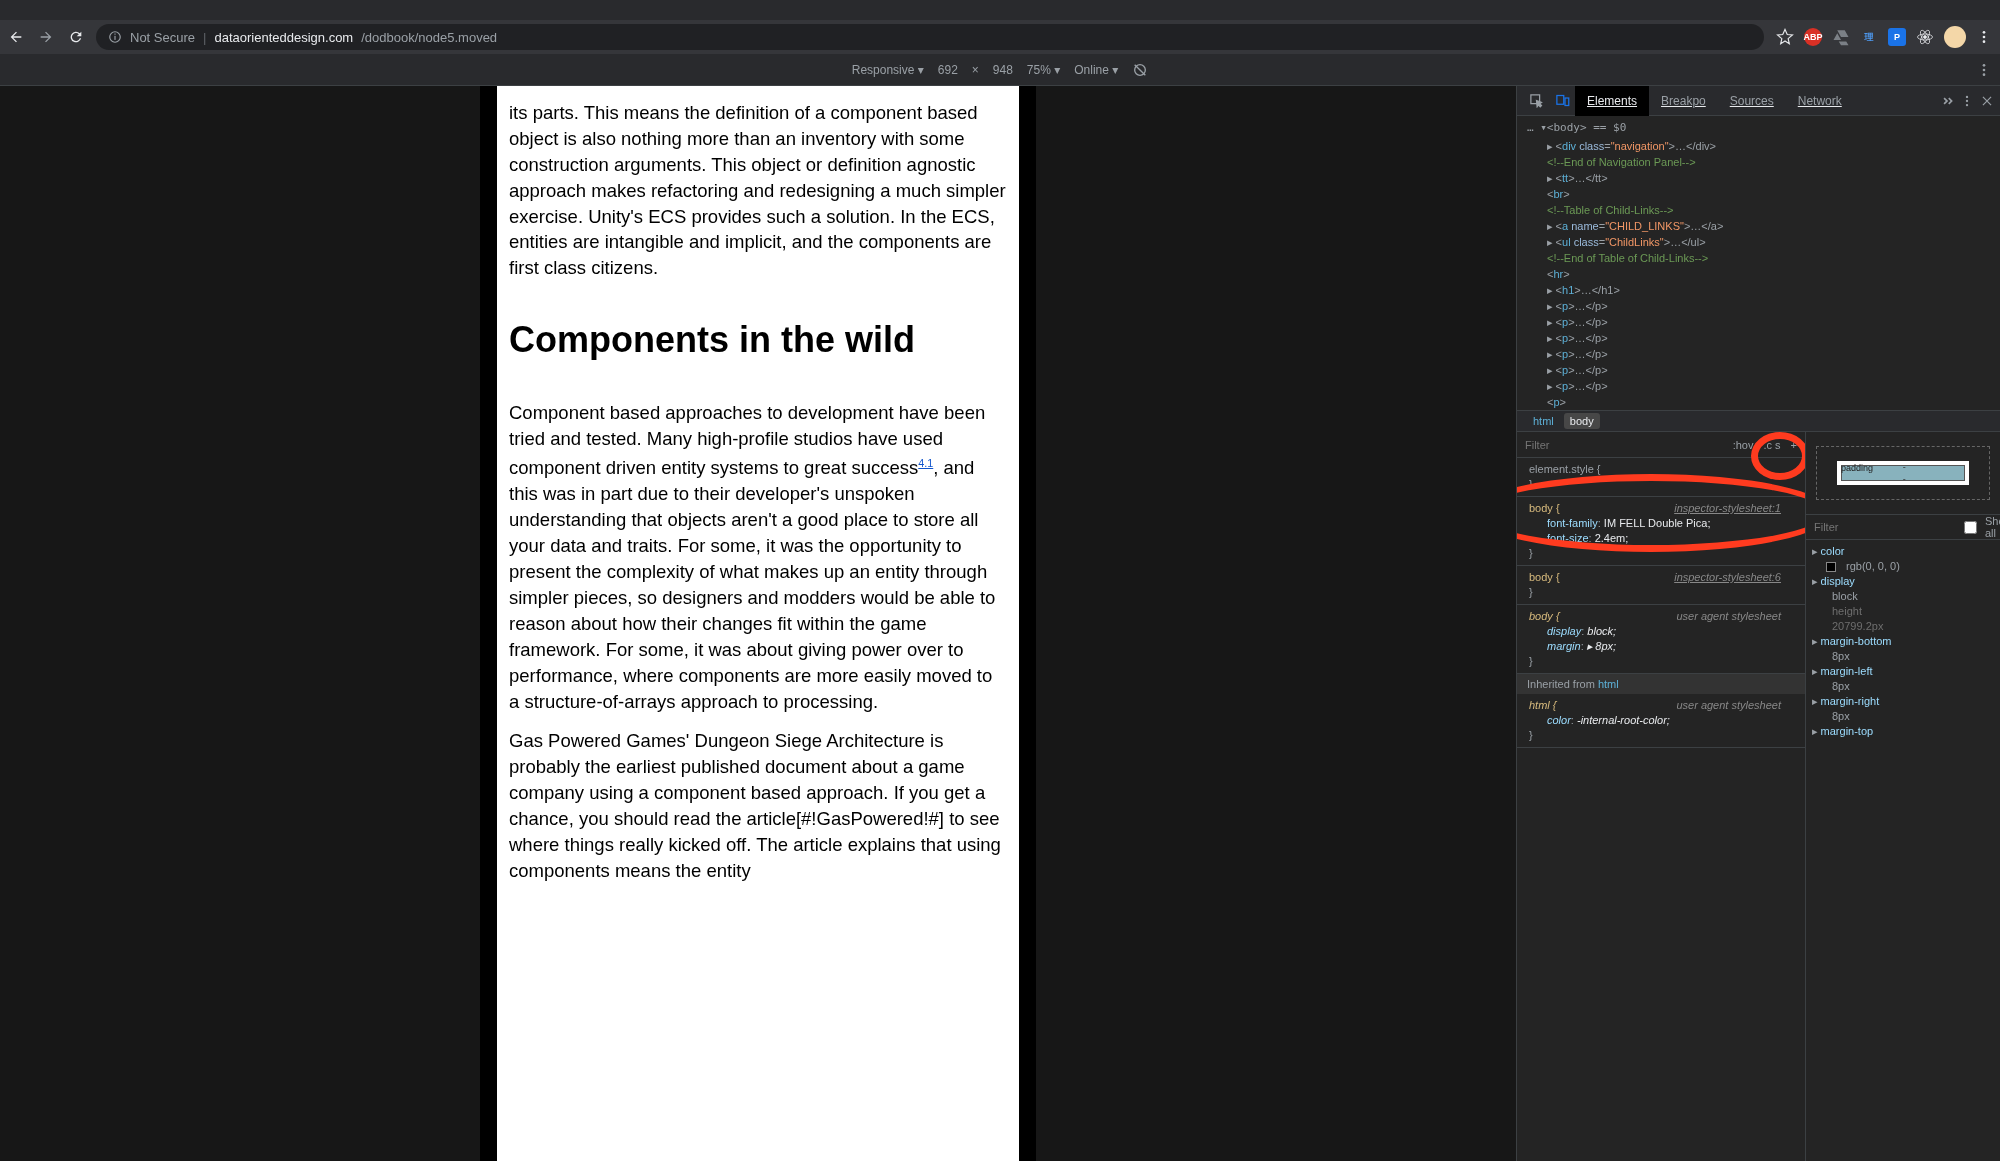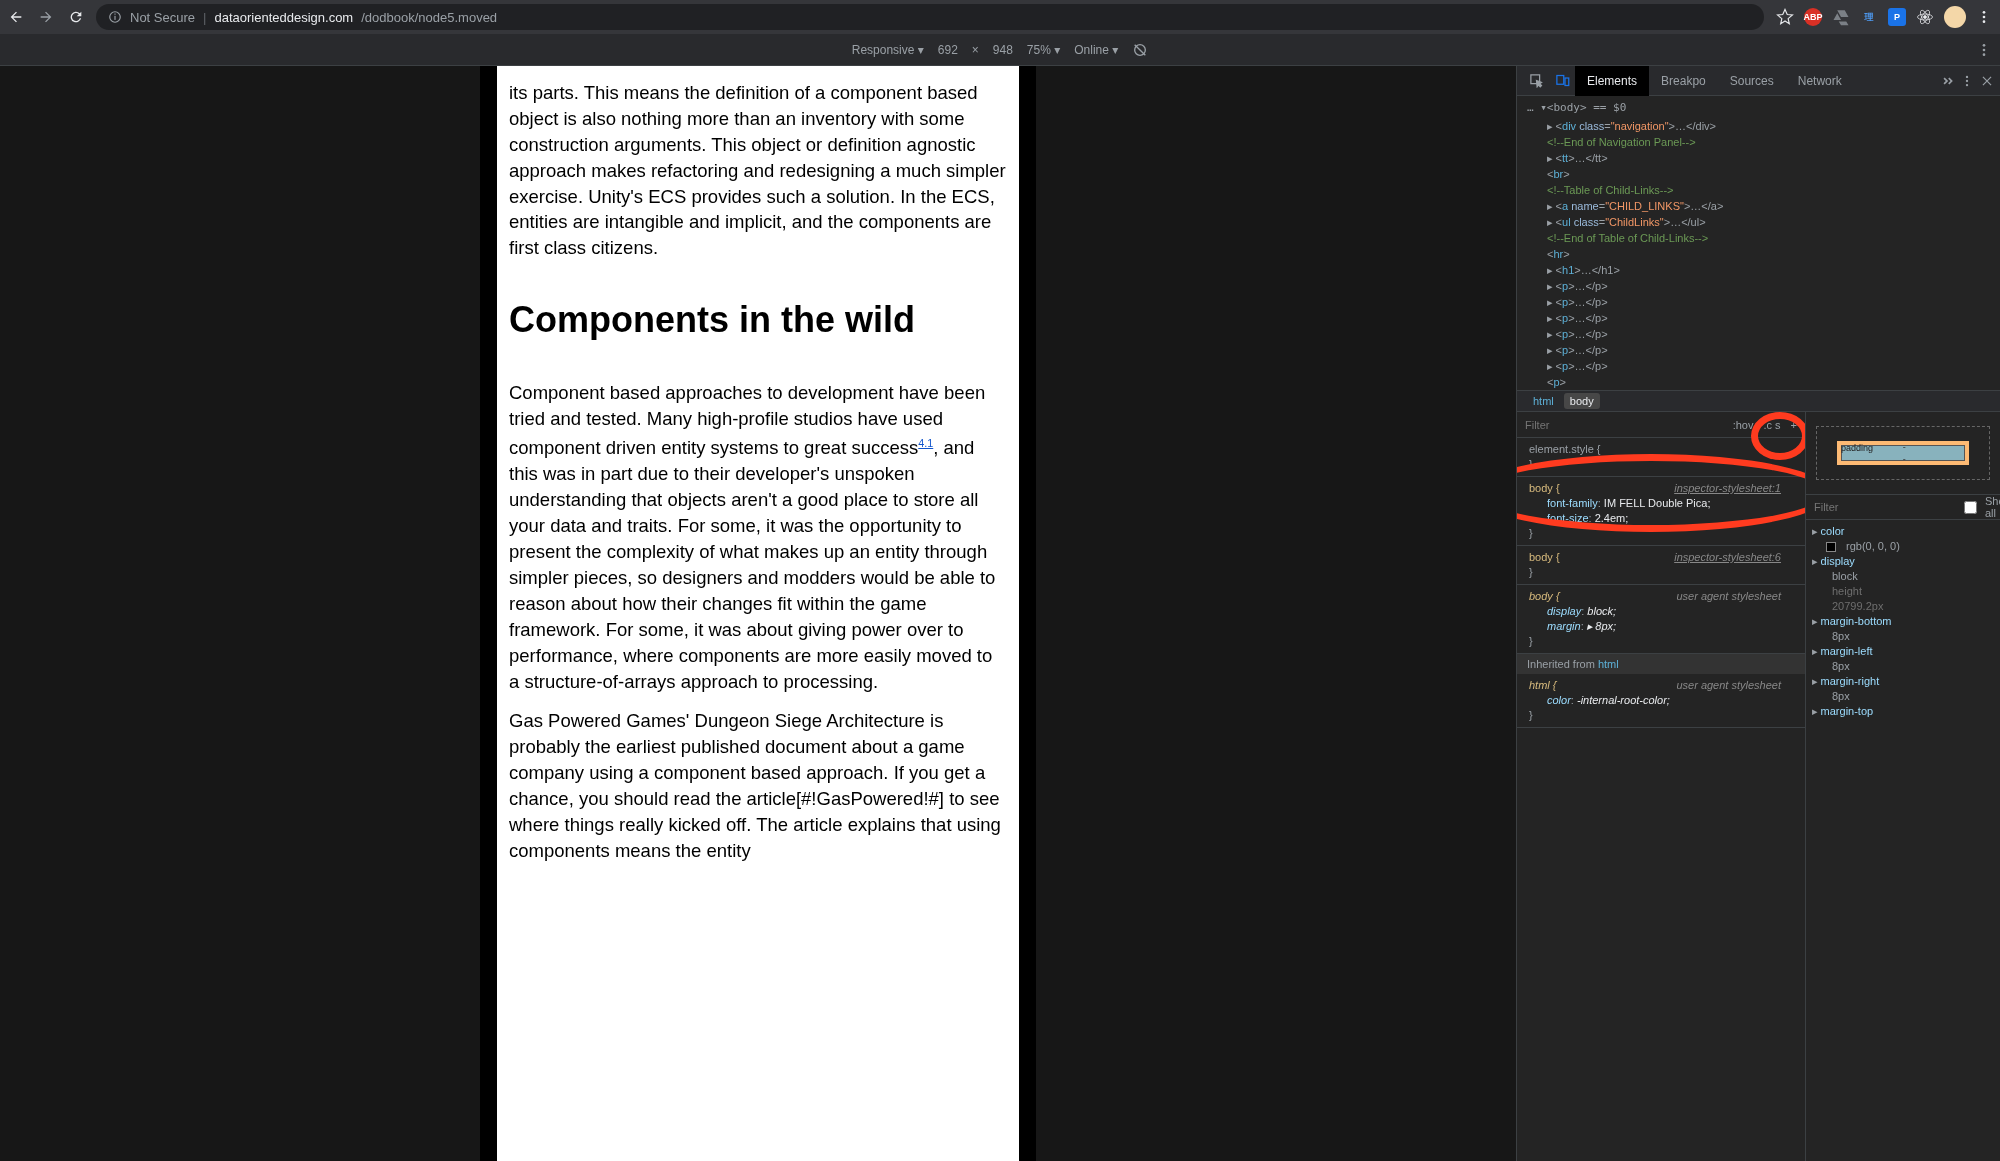--- a/index.html
+++ b/index.html
@@ -5,20 +5,21 @@
 * { margin: 0; padding: 0; box-sizing: border-box; font-family: -apple-system, BlinkMacSystemFont, "Segoe UI", sans-serif; }
 html, body { width: 100%; height: 100%; background: #292a2d; color: #e8eaed; overflow: hidden; }
 
 .browser-chrome {
   height: 34px;
   background: #35363a;
   display: flex;
   align-items: center;
   padding: 0 8px;
   gap: 12px;
+  margin-top: 20px;
 }
 .nav-controls { display: flex; gap: 14px; align-items: center; }
 .nav-arrow { width: 16px; height: 16px; fill: #9aa0a6; cursor: pointer; }
 .nav-arrow.enabled { fill: #e8eaed; }
 .address-bar {
   flex: 1;
   background: #202124;
   border-radius: 16px;
   height: 26px;
   display: flex;
@@ -85,20 +86,21 @@
 .dt-tabs {
   height: 30px;
   display: flex;
   align-items: center;
   background: #292a2d;
   border-bottom: 1px solid #3c4043;
   font-size: 12px;
   gap: 0;
   padding-left: 6px;
   position: relative;
+  text-decoration: underline;
 }
 .dt-icon-btn { width: 26px; height: 30px; display: flex; align-items: center; justify-content: center; }
 .dt-icon-btn svg { width: 15px; height: 15px; stroke: #9aa0a6; fill: none; }
 .dt-icon-btn.active svg { stroke: #1a73e8; }
 .dt-tab { padding: 0 12px; height: 30px; display: flex; align-items: center; color: #9aa0a6; cursor: pointer; }
 .dt-tab.active { background: #000; color: #e8eaed; }
 .dt-tabs-right { position: absolute; right: 6px; display: flex; gap: 6px; align-items: center; }
 
 .elements-panel { height: 294px; overflow: hidden; font-family: Menlo, Consolas, monospace; font-size: 11px; line-height: 16px; padding: 2px 0; }
 .dom-line { padding-left: 30px; white-space: nowrap; color: #9aa0a6; }
@@ -128,21 +130,21 @@
 .rule-block .src.nolink { text-decoration: none; }
 .rule-block .prop { padding-left: 18px; }
 .rule-block .prop .name { color: #9cdcfe; }
 .rule-block .prop .val { color: #e8eaed; }
 .rule-block .prop.italic .name, .rule-block .prop.italic .val { font-style: italic; }
 .inherited-hdr { background: #333; padding: 4px 10px; color: #9aa0a6; }
 .inherited-hdr .htag { color: #5db0d7; }
 
 .styles-right { width: 195px; border-left: 1px solid #3c4043; display: flex; flex-direction: column; }
 .box-model { padding: 14px 10px; }
-.box-padding { background: #fdba74; padding: 4px; position: relative; text-decoration: underline; }
+.box-padding { background: #ffffff; padding: 4px; position: relative; text-decoration: underline; }
 .box-content { background: #88b2bd; height: 16px; border: 1px solid #555; }
 .bm-label { position: absolute; top: 2px; left: 4px; font-size: 9px; color: #222; }
 .bm-dash { position: absolute; font-size: 9px; color: #333; }
 
 .computed-filter { height: 26px; border-top: 1px solid #3c4043; border-bottom: 1px solid #3c4043; display: flex; align-items: center; padding: 0 8px; gap: 8px; font-size: 11px; color: #9aa0a6; }
 .computed-filter input { background: transparent; border: none; color: #9aa0a6; font-size: 11px; flex: 1; outline: none; }
 .computed-list { font-family: Menlo, monospace; font-size: 11px; line-height: 15px; padding: 4px 6px; overflow: auto; flex: 1; }
 .comp-row .toggle { color: #9aa0a6; }
 .comp-row .pname { color: #9cdcfe; }
 .comp-row .pval { color: #9aa0a6; padding-left: 6px; }

